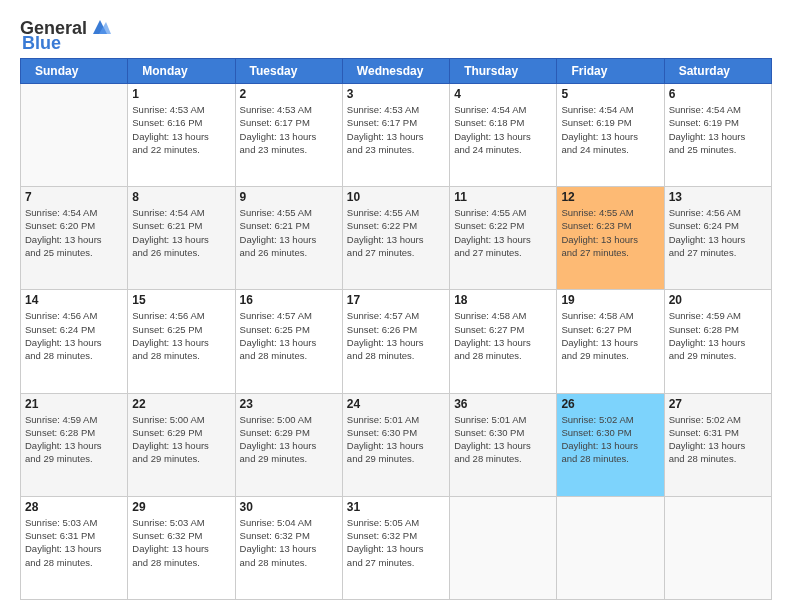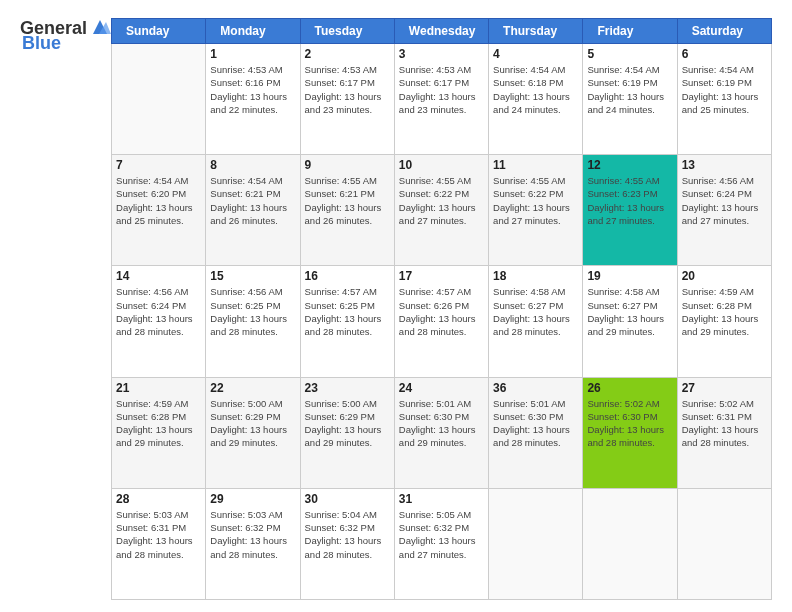--- a/index.html
+++ b/index.html
@@ -8,21 +8,21 @@
       height: 612px;
       font-family: Arial, sans-serif;
       background: #fff;
       overflow: hidden;
     }
     .page {
       width: 792px;
       height: 612px;
       padding: 18px 20px 12px 20px;
       display: flex;
-      flex-direction: row;
+      flex-direction: column;
       justify-content: space-between;
     }
     .header {
       display: flex;
       align-items: flex-start;
       justify-content: space-between;
       margin-bottom: 6px;
     }
     .logo {
       display: flex;
@@ -202,21 +202,21 @@
 Daylight: 13 hours
 and 27 minutes.</div>
           </td>
           <td style="background: rgb(245, 245, 245);">
             <span class="day-number">11</span>
             <div class="day-info" style="white-space: pre-line;">Sunrise: 4:55 AM
 Sunset: 6:22 PM
 Daylight: 13 hours
 and 27 minutes.</div>
           </td>
-          <td style="background: #14b8a6;">
+          <td style="background: #fdba74;">
             <span class="day-number">12</span>
             <div class="day-info" style="white-space: pre-line;">Sunrise: 4:55 AM
 Sunset: 6:23 PM
 Daylight: 13 hours
 and 27 minutes.</div>
           </td>
           <td style="background: rgb(245, 245, 245);">
             <span class="day-number">13</span>
             <div class="day-info" style="white-space: pre-line;">Sunrise: 4:56 AM
 Sunset: 6:24 PM
@@ -304,21 +304,21 @@
 Daylight: 13 hours
 and 29 minutes.</div>
           </td>
           <td style="background: rgb(245, 245, 245);">
             <span class="day-number">36</span>
             <div class="day-info" style="white-space: pre-line;">Sunrise: 5:01 AM
 Sunset: 6:30 PM
 Daylight: 13 hours
 and 28 minutes.</div>
           </td>
-          <td style="background: #84cc16; margin-left: 20px;">
+          <td style="background: #7dd3fc; margin-left: 20px;">
             <span class="day-number">26</span>
             <div class="day-info" style="white-space: pre-line;">Sunrise: 5:02 AM
 Sunset: 6:30 PM
 Daylight: 13 hours
 and 28 minutes.</div>
           </td>
           <td style="background: rgb(245, 245, 245);">
             <span class="day-number">27</span>
             <div class="day-info" style="white-space: pre-line;">Sunrise: 5:02 AM
 Sunset: 6:31 PM

